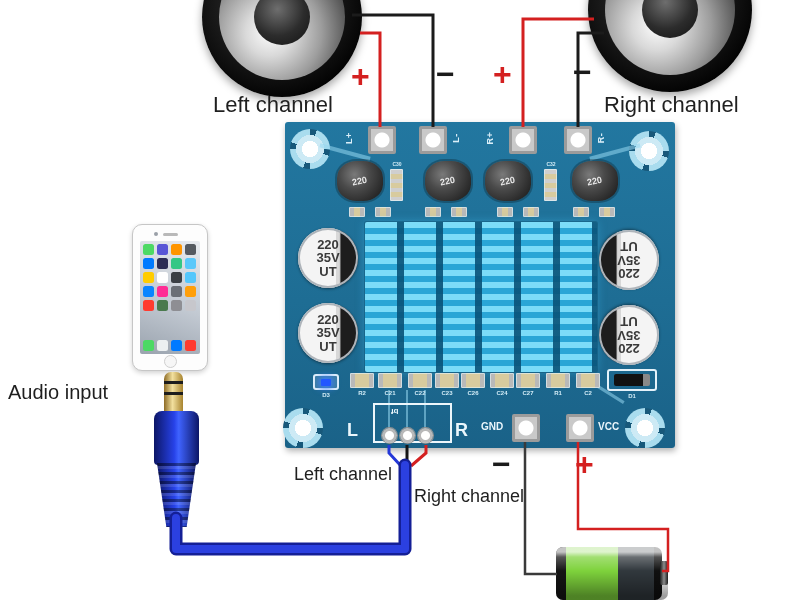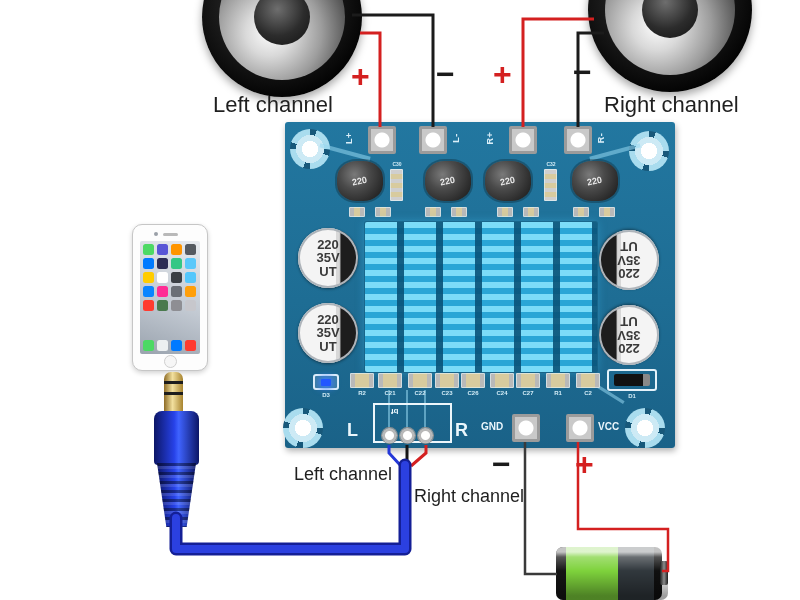--- a/index.html
+++ b/index.html
@@ -261,20 +261,21 @@
         </div>
       <div class="dock">
           <i style="background: rgb(76, 217, 100);"></i>
           <i style="background: rgb(236, 240, 241);"></i>
           <i style="background: rgb(0, 122, 255);"></i>
           <i style="background: rgb(255, 59, 48);"></i>
         </div>
     </div>
     <div class="home"></div>
   </div>
+  <div class="lbl" style="left:8px;top:381px;font-size:20px;">Audio input</div>
 
   <div class="jack-tip"></div>
   <div class="jack-body"></div>
   <div class="jack-ribs"></div>
 
   <div class="lbl lbl-md" style="left:294px;top:464px;">Left channel</div>
   <div class="lbl lbl-md" style="left:414px;top:486px;">Right channel</div>
   <div class="sign neg" style="left:492px;top:448px;">−</div>
   <div class="sign pos" style="left:575px;top:448px;">+</div>
 

